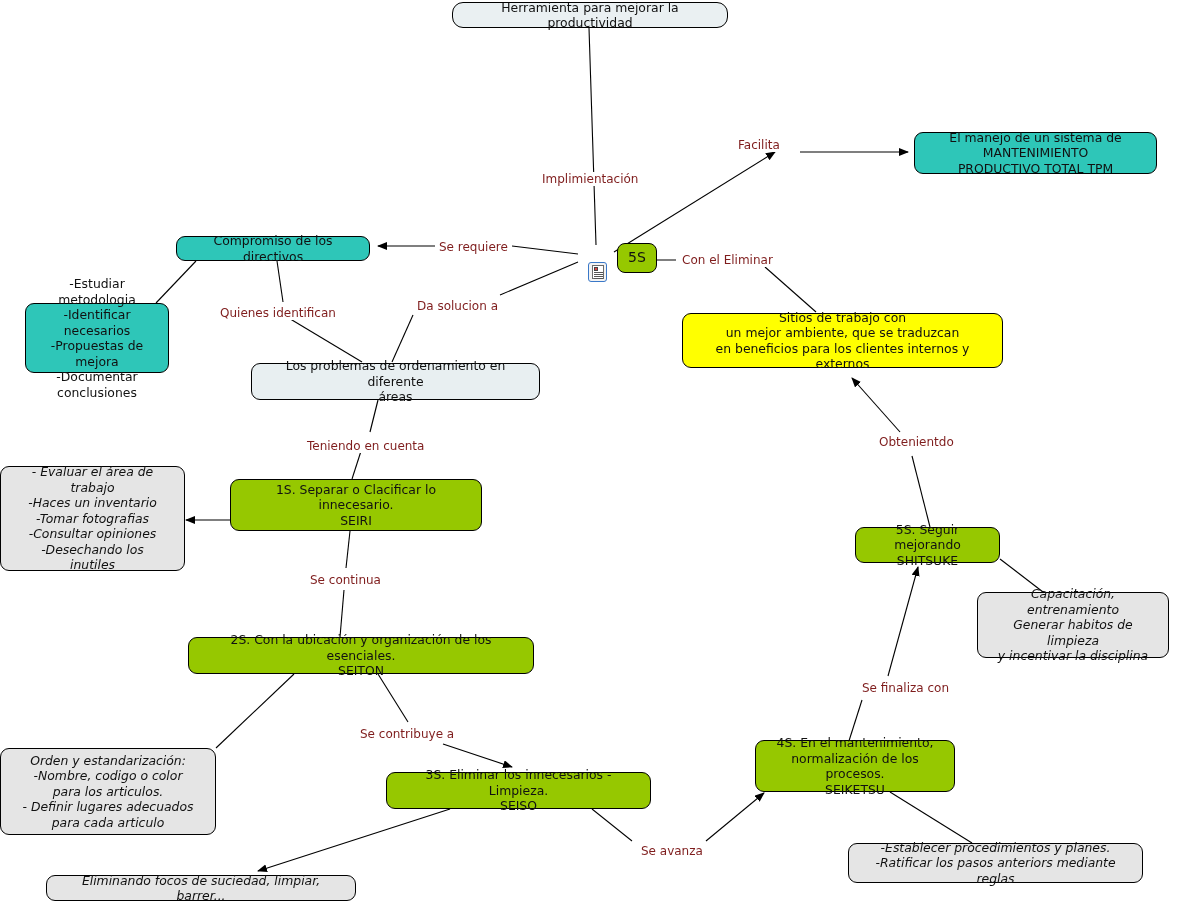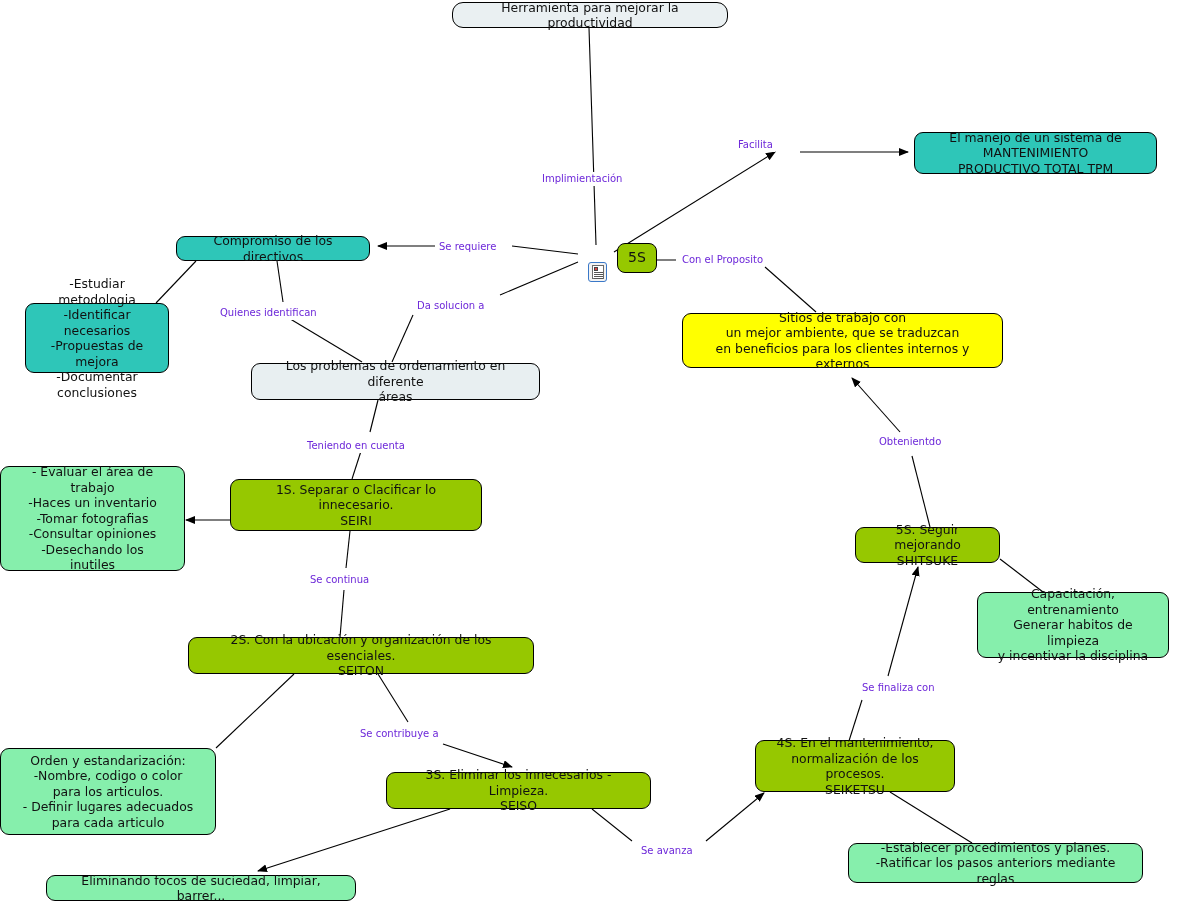--- a/index.html
+++ b/index.html
@@ -25,21 +25,21 @@
     display:flex;
     align-items:center;
     justify-content:center;
     padding:3px 19px;
     white-space:pre-line;
   }
   .n-title   { background:#eaf0f2; border-radius:11px;}
   .n-teal    { background:#2ec6b8; }
   .n-green   { background:#96c800; }
   .n-yellow  { background:#ffff00; }
-  .n-pink    { background:#86efac; }
+  .n-pink    { background:#e5e5e5;font-style:italic; }
   .n-grayblue{ background:#e8eff1; }
 
   .n-central{
     background:#96c800;
     border-radius:8px;
     font-size:14px;
     padding:0 6px;
     margin-left:39px;
   }
 
@@ -61,23 +61,23 @@
     background:#d44;border:1px solid #444;box-sizing:border-box;
   }
   .doc-icon .sheet::after{
     content:"";position:absolute;left:1px;top:6px;width:9px;height:1px;
     background:#555;
     box-shadow:0 2px 0 #555, 0 4px 0 #555, 0 6px 0 #555;
   }
 
   .elabel{
     position:absolute;
-    font-size:10px;
+    font-size:12px;
     line-height:14px;
-    color:#6d28d9;
+    color:#7f1d1d;
     white-space:nowrap;
     background:#ffffff;
     padding:0 2px;
   }
 </style>
 </head>
 <body>
 
 <div id="canvas">
 
@@ -198,21 +198,21 @@
   <div class="node n-pink" style="left:977px;top:592px;width:192px;height:66px;">Capacitación, entrenamiento
 Generar habitos de limpieza
 y incentivar la disciplina</div>
 
   <div class="elabel" style="left:540px;top:172px;">Implimientación</div>
 
   <div class="elabel" style="left:736px;top:138px;">Facilita</div>
 
   <div class="elabel" style="left:437px;top:240px;">Se requiere</div>
 
-  <div class="elabel" style="left:680px;top:253px;">Con el Proposito</div>
+  <div class="elabel" style="left:680px;top:253px;">Con el Eliminar</div>
 
   <div class="elabel" style="left:415px;top:299px;">Da solucion a</div>
 
   <div class="elabel" style="left:218px;top:306px;">Quienes identifican</div>
 
   <div class="elabel" style="left:305px;top:439px;">Teniendo en cuenta</div>
 
   <div class="elabel" style="left:308px;top:573px;">Se continua</div>
 
   <div class="elabel" style="left:358px;top:727px;">Se contribuye a</div>

